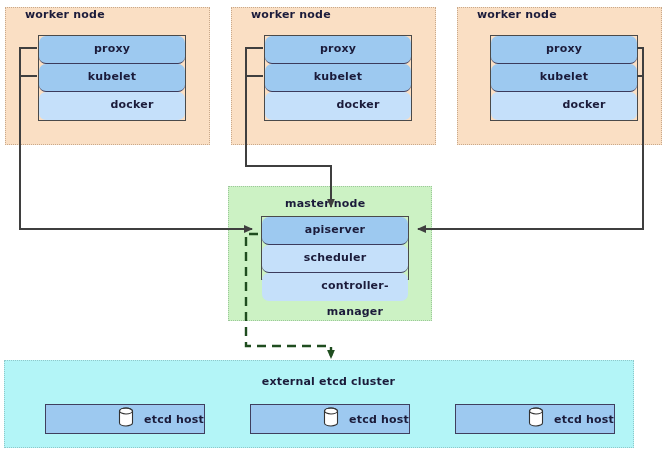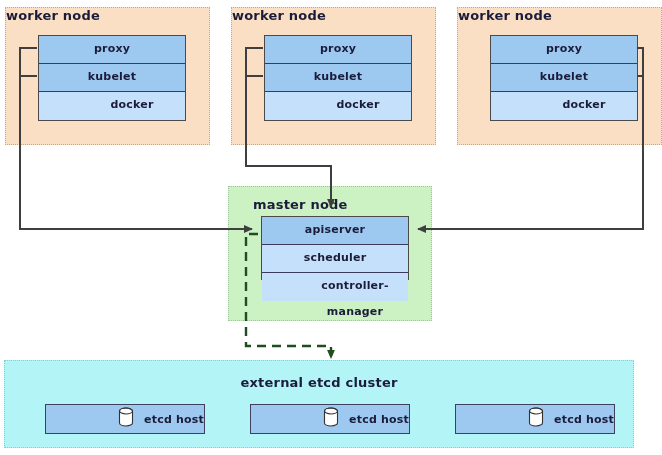--- a/index.html
+++ b/index.html
@@ -30,27 +30,28 @@
   .group-master {
     background: #ccf2c4;
     border-color: #9cc79a;
   }
   .group-etcd {
     background: #b3f5f7;
     border-color: #8fc8ca;
   }
   .group-title {
     position: absolute;
-    font-size: 13px;
+    font-size: 11px;
     font-weight: bold;
     color: #1b1b3a;
     white-space: nowrap;
     letter-spacing: 0.2px;
-  }
-  .master-title { left: 24px; top: 10px; }
+    padding-left: 19px;
+  }
+  .master-title { left: 37px; top: 10px; }
   .etcd-title {
     left: 0; right: 0; top: 14px;
     text-align: center;
   }
   
   .stack {
     position: absolute;
     box-sizing: border-box;
     border: 1px solid #4a4a4a;
   }
@@ -58,20 +59,21 @@
     box-sizing: border-box;
     height: 28px;
     line-height: 26px;
     text-align: center;
     font-size: 11px;
     font-weight: bold;
     color: #1b1b3a;
     border-bottom: 1px solid #3b3b5c;
     background: #9dc9f0;
     letter-spacing: 0.2px;
+    border-radius: 7px;
   }
   .cell:last-child {
     border-bottom: none;
     padding-left: 40px;
   }
   .cell.light {
     background: #c5e0fa;
   }
   
   .etcd-host {

